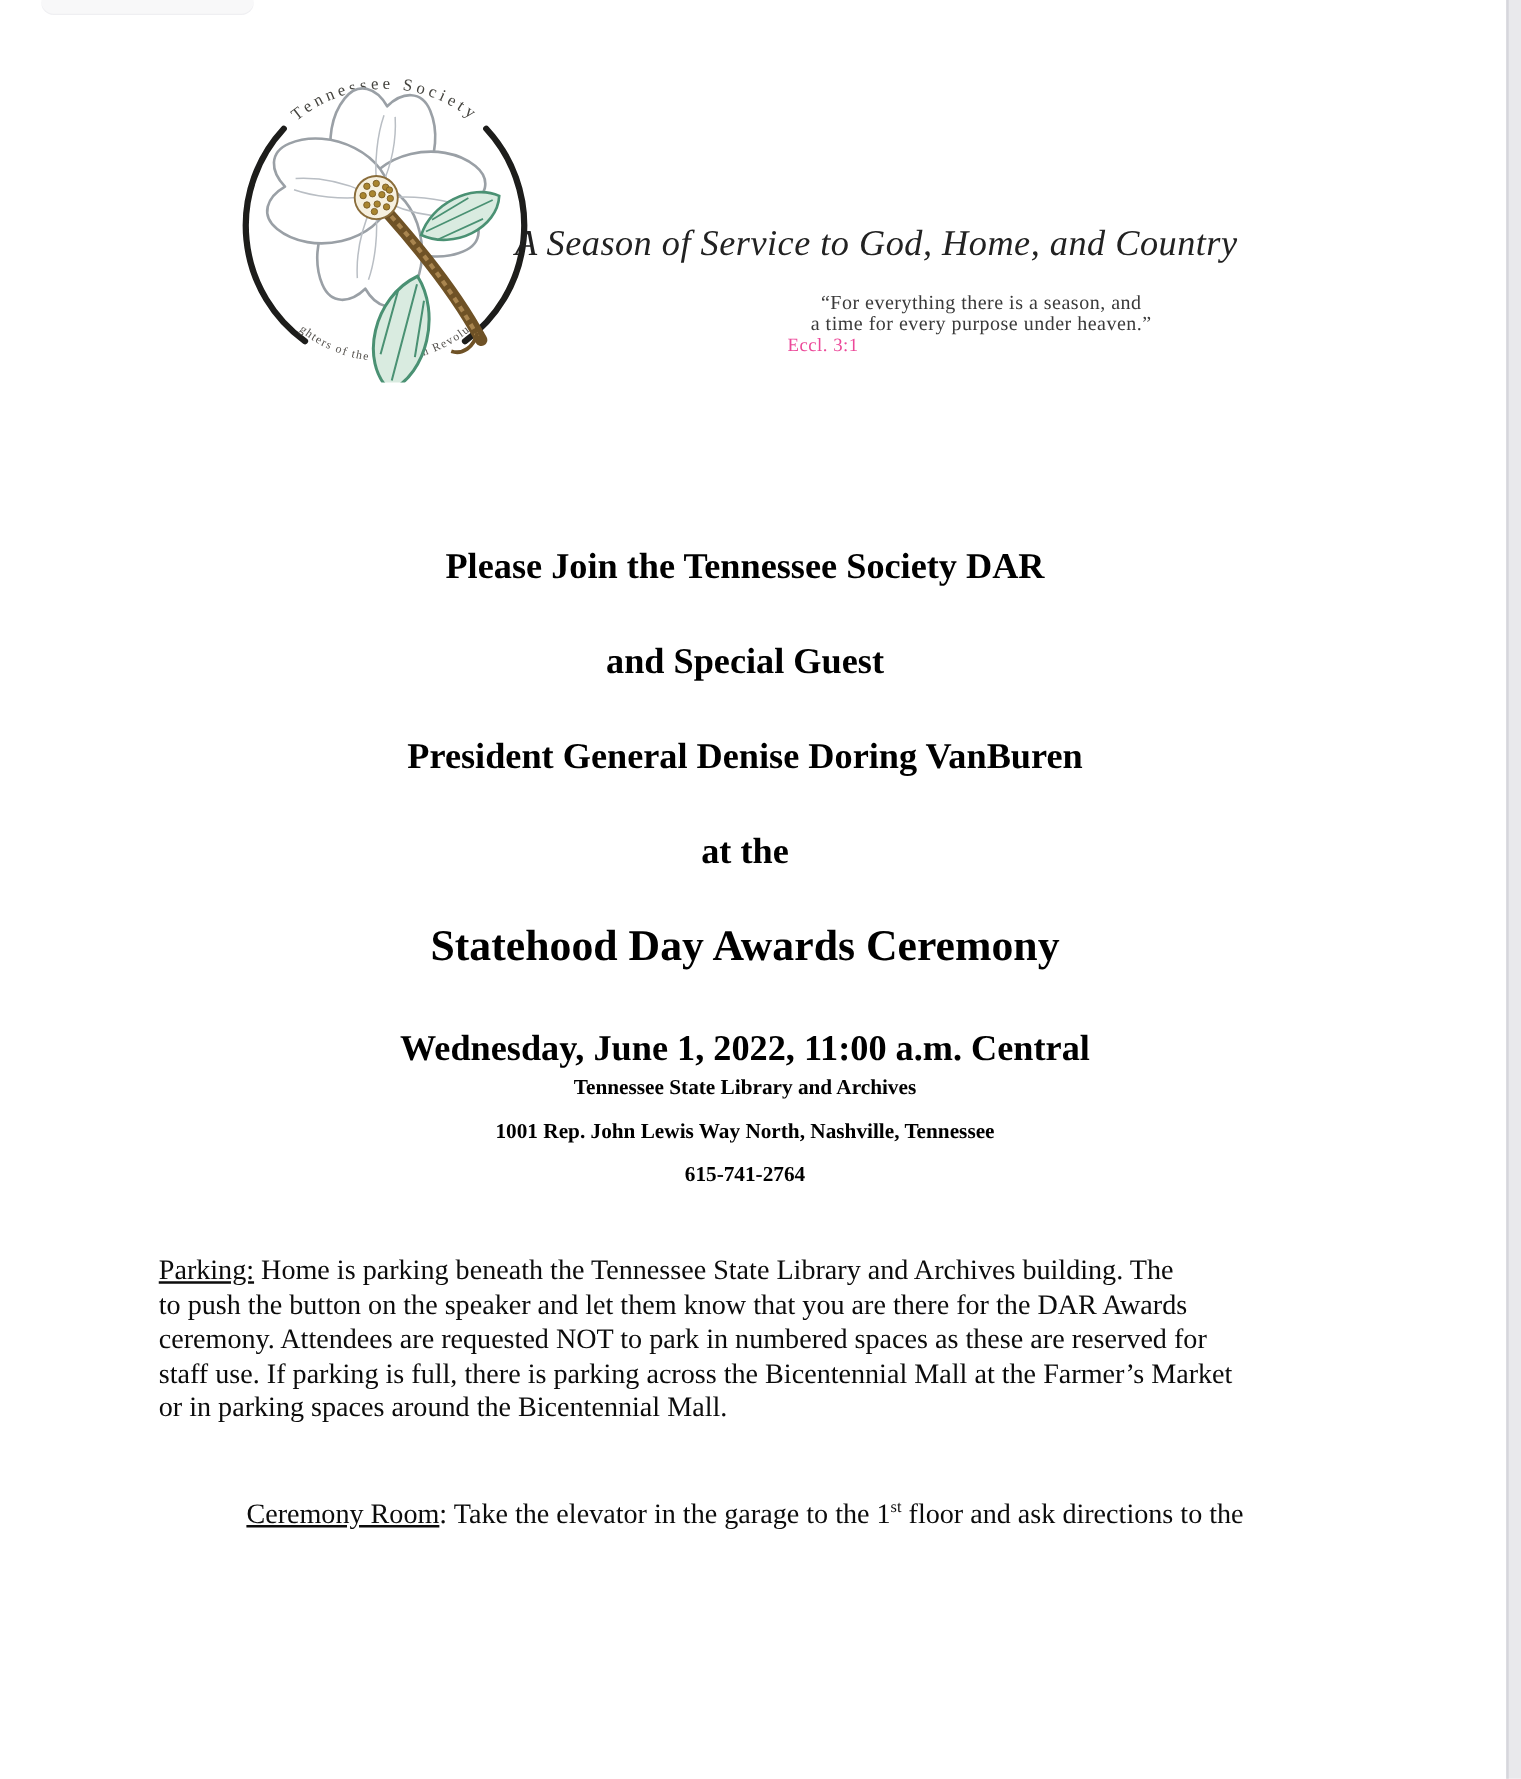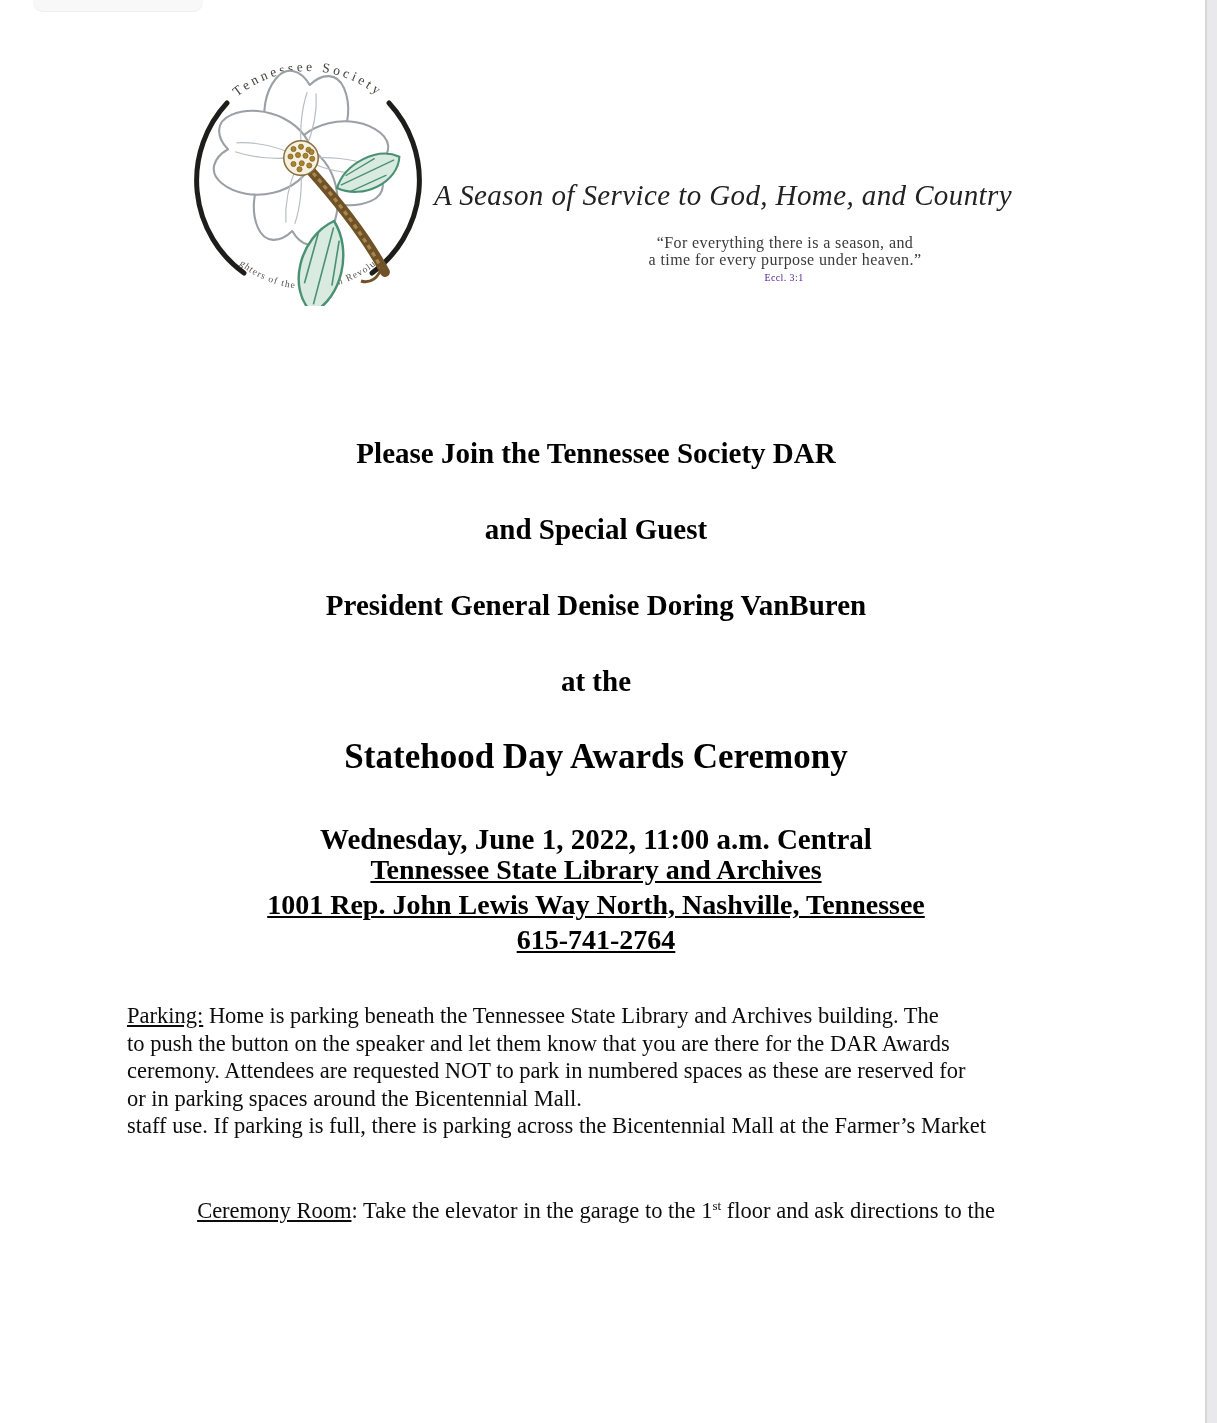--- a/index.html
+++ b/index.html
@@ -27,62 +27,61 @@
     background: #e9e9ec;
     border-left: 2px solid #d6d6dc;
   }
 
   
   .logo { left: 183px; top: 56px; width: 250px; height: 250px; }
 
   
   .tagline {
     left: 412px; top: 179px; width: 600px;
-    text-align: right;
+    text-align: left;
     font-style: italic;
     font-size: 29px;
     letter-spacing: 0.4px;
     color: #222;
   }
 
   
   .quote {
     left: 630px; top: 234px; width: 310px;
     text-align: center;
     font-size: 16px;
     line-height: 17px;
     letter-spacing: 0.4px;
     color: #3a3a3a;
   }
   .quote-ref {
-    text-align: center;
+    text-align: left;
     padding-right: 2px;
-    font-size: 10px;
+    font-size: 15px;
     margin-top: 1px;
-    color: #4c1d95;
+    color: #ec4899;
   }
 
   
   .center-line {
     left: 0; width: 1192px;
     text-align: center;
     font-weight: bold;
     color: #000;
     margin-top: 37px;
   }
   .h29 { font-size: 29px; }
   .h35 { font-size: 35px; }
   .venue {
     left: 0; top: 852px; width: 1192px;
     text-align: center;
     font-weight: bold;
-    font-size: 28px;
+    font-size: 17px;
     line-height: 35px;
     color: #000;
-    text-decoration: underline;
   }
 
   
   .body-text {
     font-size: 22.5px;
     line-height: 27.6px;
     color: #0c0c0c;
   }
   .parking { left: 127px; top: 1002px; width: 960px; text-align: left; }
   .ceremony { left: 146px; top: 1197px; width: 900px; text-align: center; line-height: 28.5px; }
@@ -181,19 +180,19 @@
 <div class="abs venue">
   <div>Tennessee State Library and Archives</div>
   <div>1001 Rep. John Lewis Way North, Nashville, Tennessee</div>
   <div>615-741-2764</div>
 </div>
 
 <div class="abs parking body-text">
   <div><span class="u">Parking:</span><span> Home is parking beneath the Tennessee State Library and Archives building. The</span></div>
   <div>to push the button on the speaker and let them know that you are there for the DAR Awards</div>
   <div>ceremony. Attendees are requested NOT to park in numbered spaces as these are reserved for</div>
+  <div>staff use. If parking is full, there is parking across the Bicentennial Mall at the Farmer’s Market</div>
   <div>or in parking spaces around the Bicentennial Mall.</div>
-  <div>staff use. If parking is full, there is parking across the Bicentennial Mall at the Farmer’s Market</div>
 </div>
 
 <div class="abs ceremony body-text">
   <div><span class="u">Ceremony Room</span><span>: Take the elevator in the garage to the 1<sup>st</sup> floor and ask directions to the</span></div>
 </div>
 
 </body></html>

